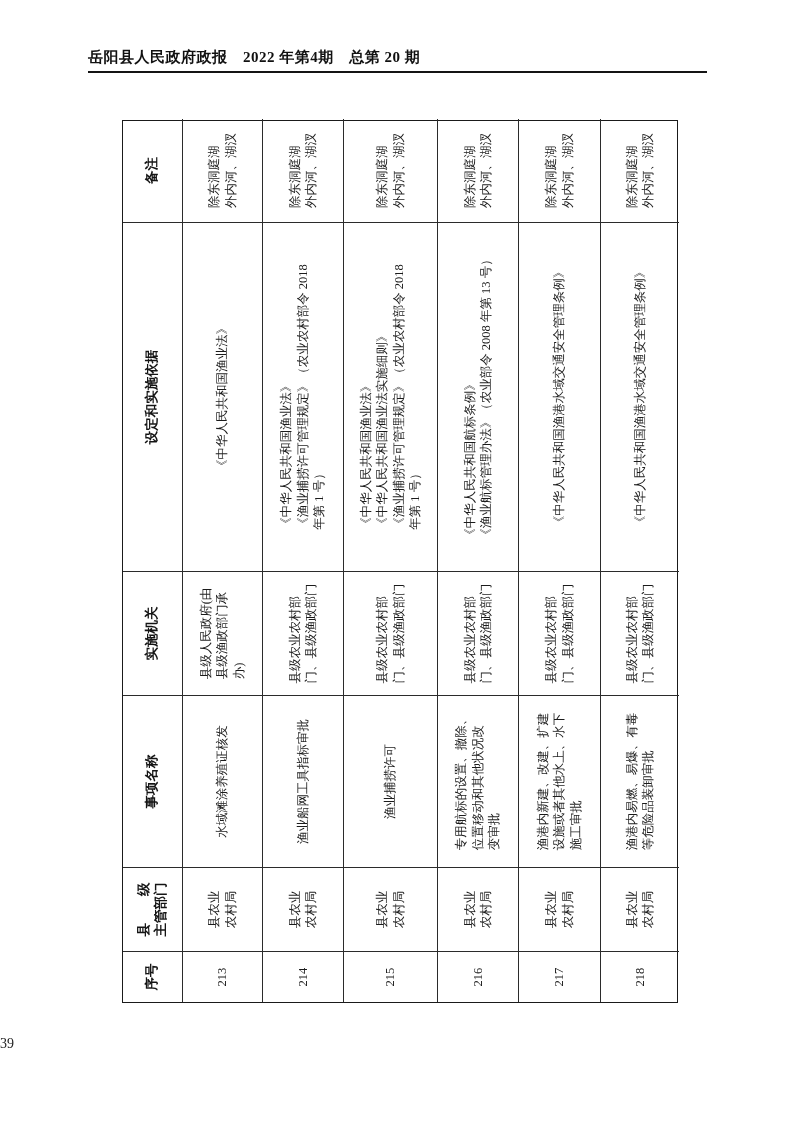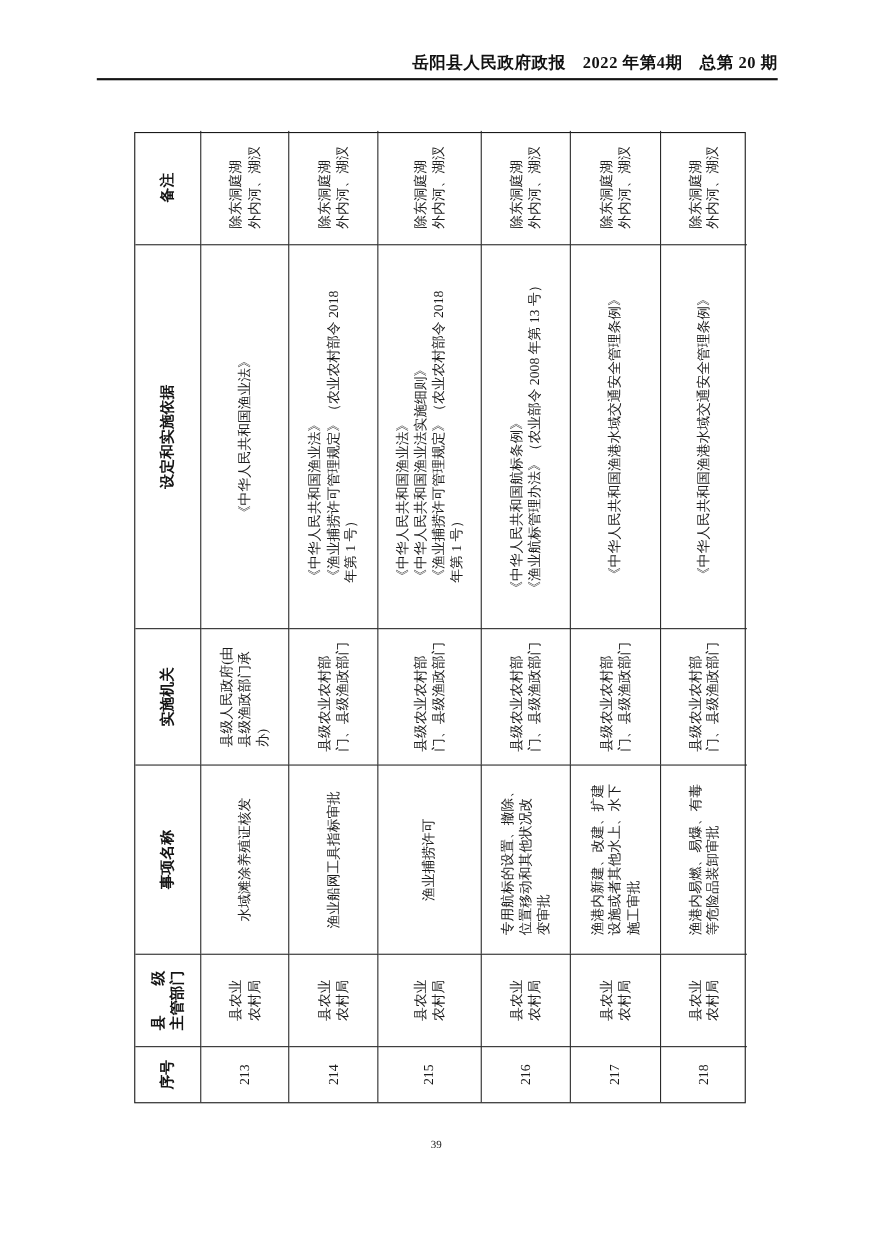--- a/index.html
+++ b/index.html
@@ -6,21 +6,21 @@
   .page{
     position:relative;
     width:793px;height:1122px;
     background:#ffffff;
     font-family:"Liberation Serif","DejaVu Serif",serif;
     overflow:hidden;
   }
   .hdr-line{
     position:absolute;
     top:48px;right:86px;left:88px;
-    text-align:right;
+    text-align:left;
     font-size:15px;
     font-weight:600;
     color:#111;
     letter-spacing:.5px;
     white-space:pre;
   }
   .hdr-rule{
     position:absolute;
     top:71px;left:88px;width:619px;
     border-top:2px solid #141414;
@@ -57,22 +57,21 @@
     padding:2px 4px;
     overflow:hidden;
   }
   .cell:nth-child(6n){border-right:none;}
   .cell:nth-child(n+37){border-bottom:none;}
   .th{font-weight:bold;font-size:13.5px;color:#141414;}
   .ml{text-align:left;}
   .pgnum{
     position:absolute;
     top:1036px;left:0;width:100%;
-    text-align:center;
-    font-size:10px;
+    font-size:14px;
     color:#222;
   }
 </style>
 </head>
 <body>
 
 <div class="page">
 
   <div class="hdr-line">岳阳县人民政府政报　2022 年第4期　总第 20 期</div>
   <div class="hdr-rule"></div>

